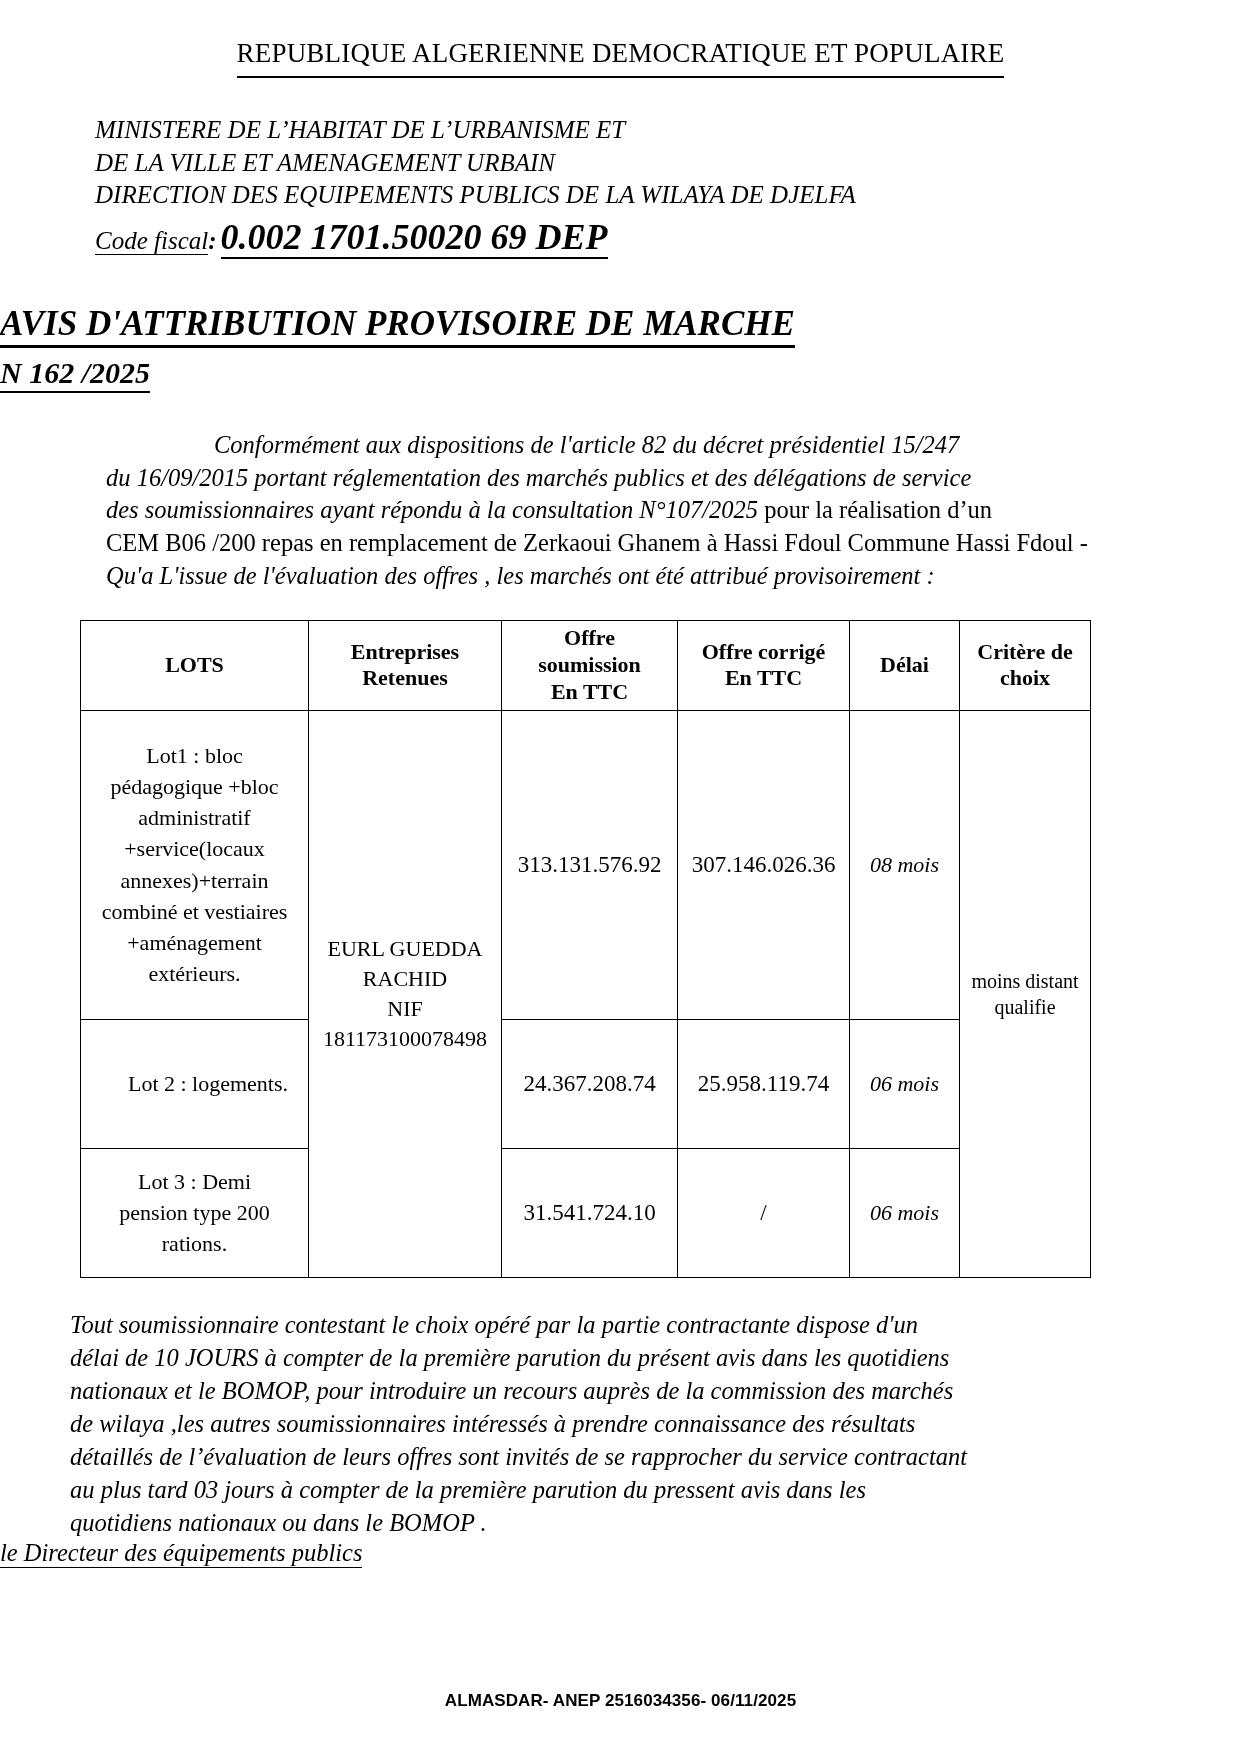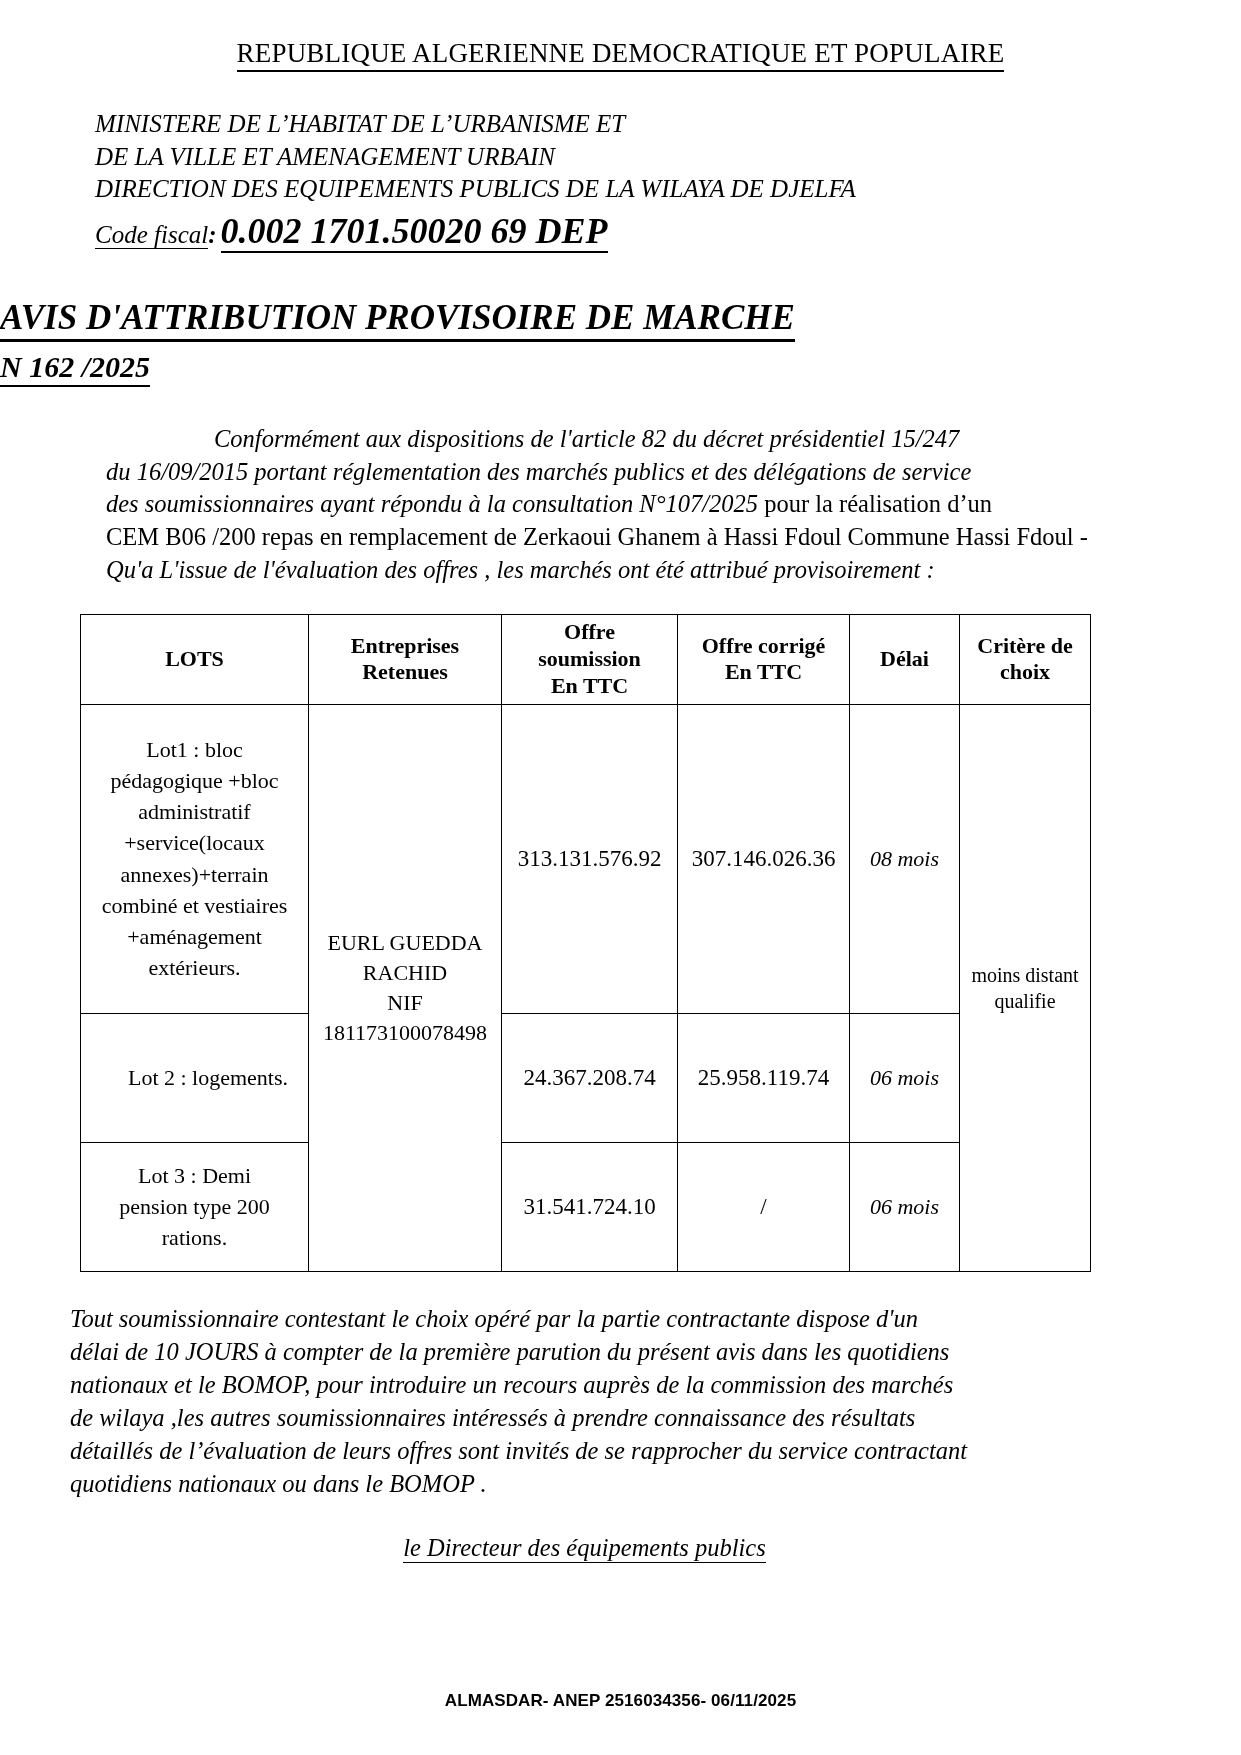--- a/index.html
+++ b/index.html
@@ -27,21 +27,21 @@
   .doc-header {
     text-align: center;
     padding-top: 38px;
   }
   .republic-line {
     display: inline-block;
     font-family: "Liberation Serif", serif;
     font-size: 27px;
     letter-spacing: 0.2px;
     border-bottom: 2px solid #000;
-    padding-bottom: 1px;
+    padding-bottom: 7px;
     white-space: nowrap;
     text-align: center;
   }
 
   .ministry-block {
     margin-top: 36px;
     padding-left: 95px;
     font-family: "Liberation Serif", serif;
     font-style: italic;
     font-size: 25px;
@@ -182,23 +182,22 @@
     padding-right: 29px;
     font-style: italic;
     font-size: 24.5px;
     line-height: 1.35;
   }
   .closing .ln {
     white-space: nowrap;
   }
 
   .signature {
-    margin-top: 34px;
     padding-right: 72px;
-    text-align: center;
+    text-align: left;
     font-style: italic;
     font-size: 24.5px;
   }
   .signature span {
     border-bottom: 1.6px solid #000;
     padding-bottom: 1px;
   }
 
   .footer {
     position: absolute;
@@ -323,20 +322,21 @@
       </tbody>
     </table>
   </div>
 
   <div class="closing">
     <div class="ln">Tout  soumissionnaire  contestant  le  choix  opéré  par  la  partie  contractante  dispose  d'un</div>
     <div class="ln">délai de 10 JOURS  à compter de la première parution du présent avis dans les quotidiens</div>
     <div class="ln">nationaux et le BOMOP, pour introduire un recours auprès de la commission des marchés</div>
     <div class="ln">de wilaya ,les autres soumissionnaires intéressés à prendre connaissance des résultats</div>
     <div class="ln">détaillés de l’évaluation de leurs offres sont invités de se rapprocher du service contractant</div>
+    <div class="ln">au  plus    tard  03  jours  à  compter  de  la  première  parution  du  pressent  avis  dans  les</div>
     <div class="ln">quotidiens nationaux ou dans le BOMOP .</div>
   </div>
 
   <div class="signature">
     <span>le Directeur  des  équipements  publics</span>
   </div>
 
   <div class="footer">ALMASDAR- ANEP 2516034356- 06/11/2025</div>
 
 </div>

